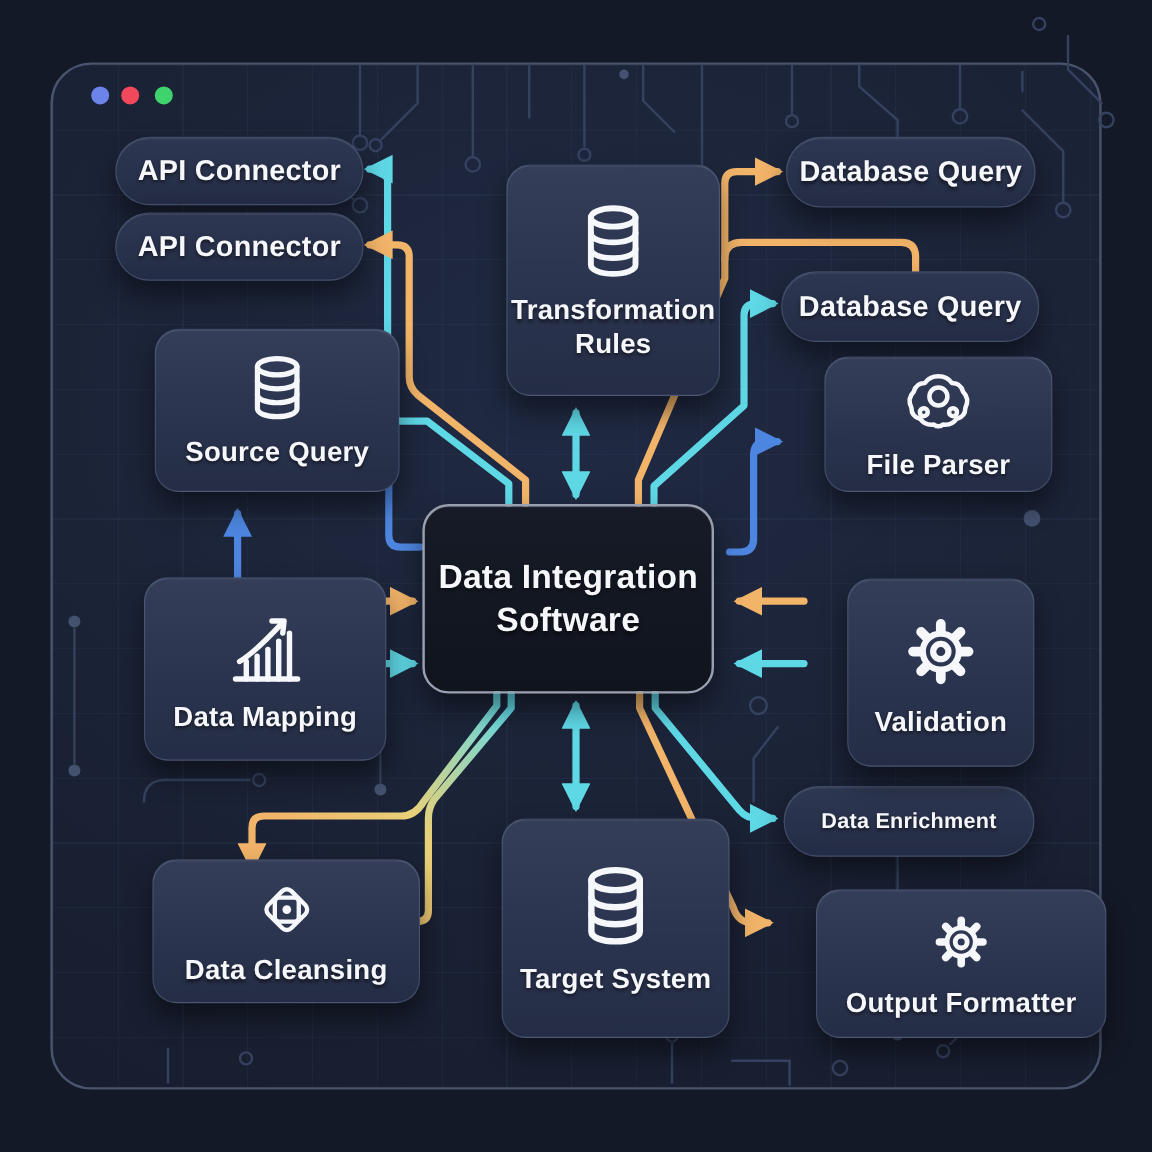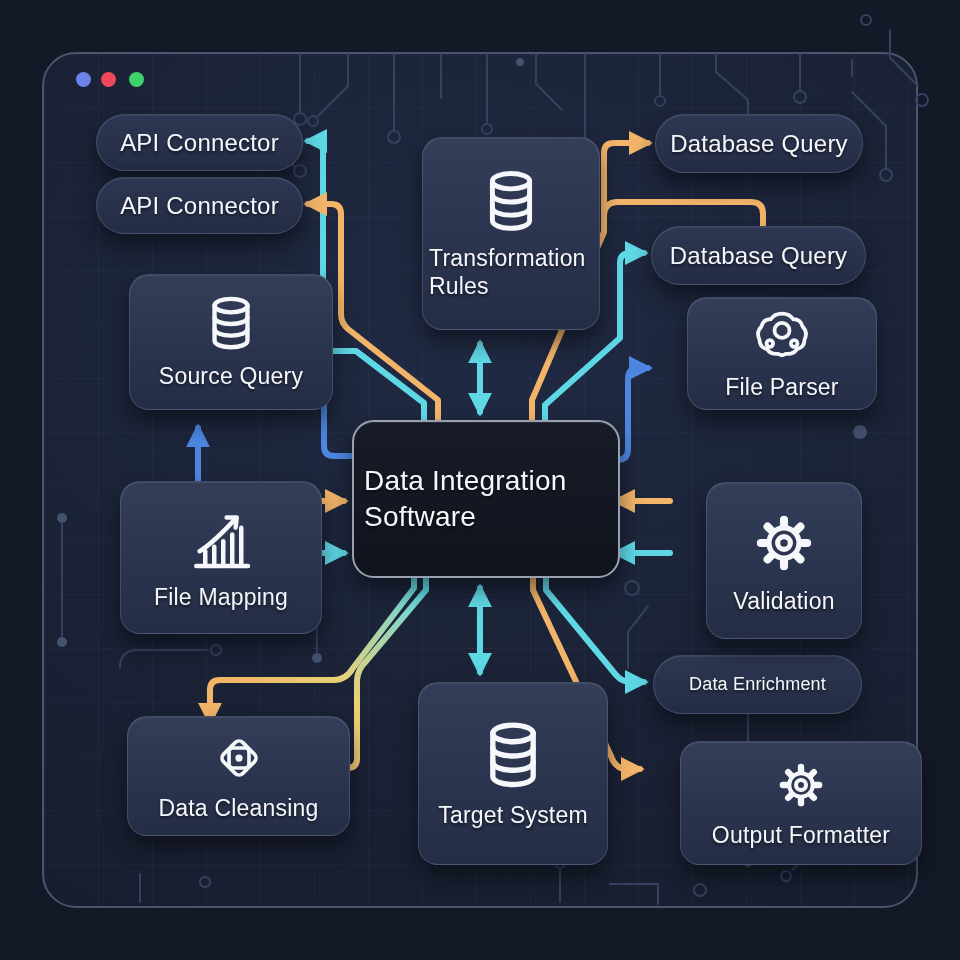--- a/index.html
+++ b/index.html
@@ -18,21 +18,21 @@
     background:
       repeating-linear-gradient(to right, rgba(135,155,205,.055) 0 1px, transparent 1px 54px),
       repeating-linear-gradient(to bottom, rgba(135,155,205,.05) 0 1px, transparent 1px 54px);
   }
   .dot{position:absolute;width:15px;height:15px;border-radius:50%;top:72px;z-index:4;}
   svg.layer{position:absolute;left:0;top:0;width:960px;height:960px;overflow:visible;}
   #decor{z-index:1;}
   #connectors{z-index:2;}
   .node{
     position:absolute;z-index:3;display:flex;align-items:center;justify-content:center;
-    color:#f5f7fa;font-weight:normal;letter-spacing:.2px;
+    color:#f5f7fa;font-weight:bold;text-align:center;letter-spacing:.2px;
     text-shadow:0 2px 3px rgba(0,0,0,.55);
     box-shadow:0 12px 22px rgba(0,0,0,.45), inset 0 1px 0 rgba(255,255,255,.08);
   }
   .pill{
     background:linear-gradient(180deg,#2e3752 0%,#242c45 100%);
     border:1px solid rgba(160,176,210,.22);
     border-radius:29px;font-size:24px;
   }
   .card{
     background:linear-gradient(180deg,#353e59 0%,#2a334d 60%,#252d46 100%);
@@ -209,21 +209,21 @@
         <path d="M10 55 H56"></path>
         <path d="M18 55 V42"></path>
         <path d="M26 55 V38"></path>
         <path d="M34 55 V33"></path>
         <path d="M42 55 V27"></path>
         <path d="M50 55 V21"></path>
         <path d="M13 42 C23 36 33 26 45 13"></path>
         <path d="M37 12 L46 12 L45 21"></path>
       </svg>
   </span>
-  <span class="lbl">File Mapping</span>
+  <span class="lbl">Data Mapping</span>
 </div>
 
 <div class="node card" style="left:655px;top:297px;width:190px;height:113px">
   <span class="icon">
     <svg width="60" height="60" viewBox="0 0 64 64" stroke-width="4">
       <path d="M20 14 Q24 8 32 8 Q40 8 44 14 Q52 14 54 22 Q60 28 56 36 Q56 44 48 46 Q44 52 36 51 Q32 54 28 51 Q20 52 16 46 Q8 44 8 36 Q4 28 10 22 Q12 14 20 14 Z"></path>
       <circle cx="32" cy="26" r="8"></circle>
       <circle cx="19" cy="40" r="3.5"></circle>
       <circle cx="45" cy="40" r="3.5"></circle>
     </svg>
@@ -287,15 +287,15 @@
           <path d="M17 32 L12 32"></path>
           <path d="M21.4 21.4 L17.8 17.8"></path>
           <path d="M32 17 L32 12"></path>
           <path d="M42.6 21.4 L46.2 17.8"></path>
         </g>
     </svg>
   </span>
   <span class="lbl">Output Formatter</span>
 </div>
 
-<div class="node hub" style="left:352px;top:420px;width:268px;height:158px">
+<div class="node hub" style="left:352px;top:420px;width:243px;height:158px">
   <span>Data Integration Software</span>
 </div>
 
 </body></html>

